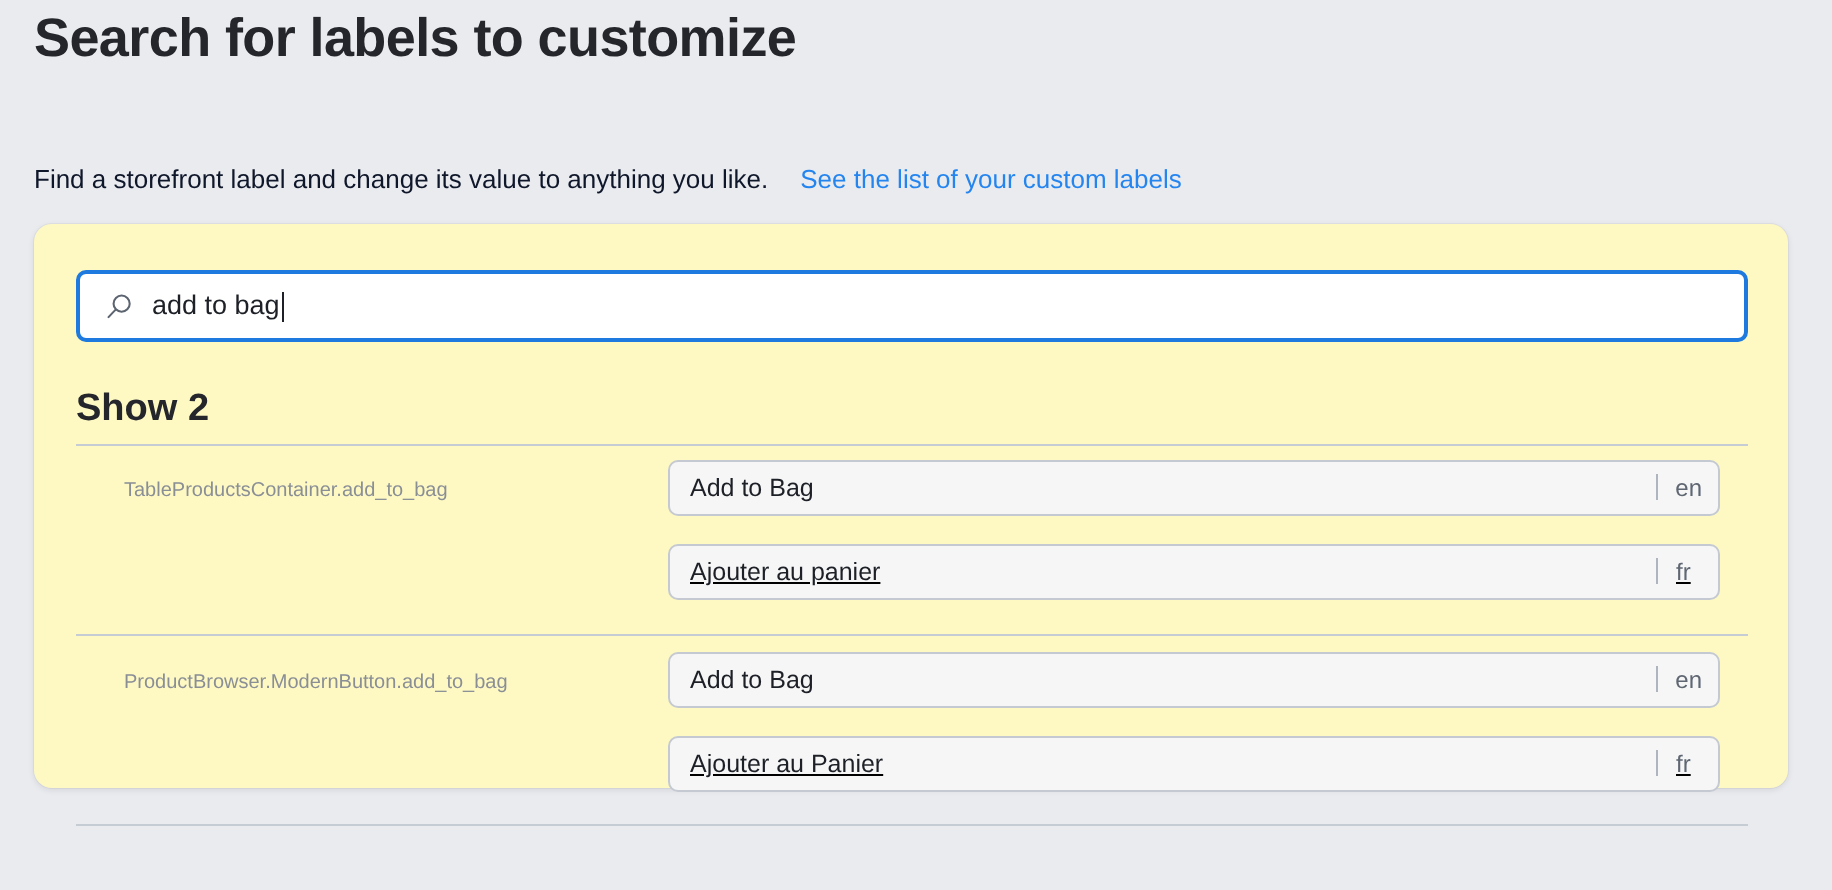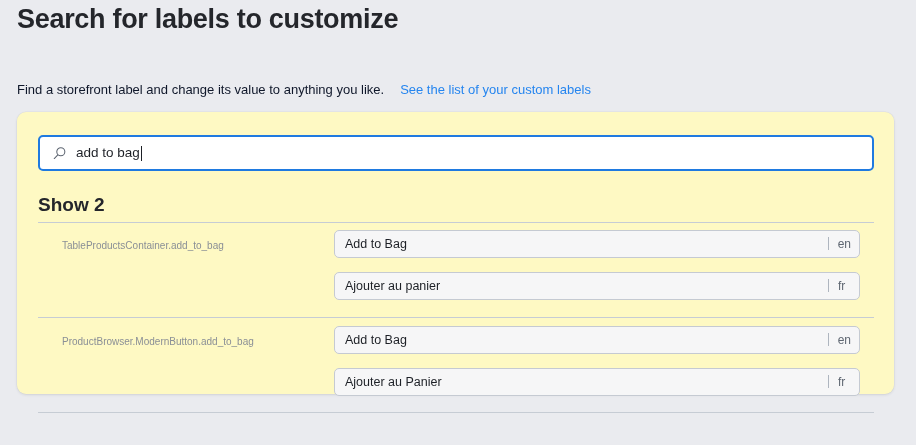--- a/index.html
+++ b/index.html
@@ -163,20 +163,21 @@
     background: #f6f6f7;
     border: 1px solid #c5cad2;
     border-radius: 5px;
     display: flex;
     align-items: center;
     padding: 0 8px 0 10px;
     cursor: text;
   }
   .value-field + .value-field {
     margin-top: 14px;
+    text-decoration: underline;
   }
 
   .value-text {
     font-size: 12.5px;
     color: #1d2026;
     flex: 1 1 auto;
     white-space: nowrap;
     overflow: hidden;
   }
 

